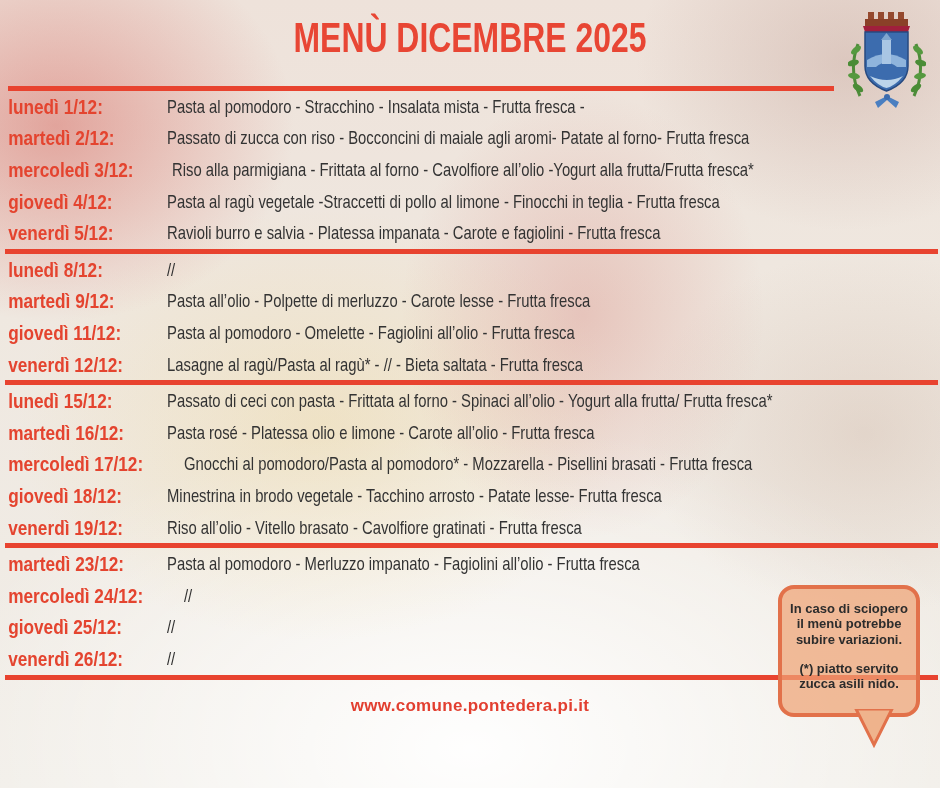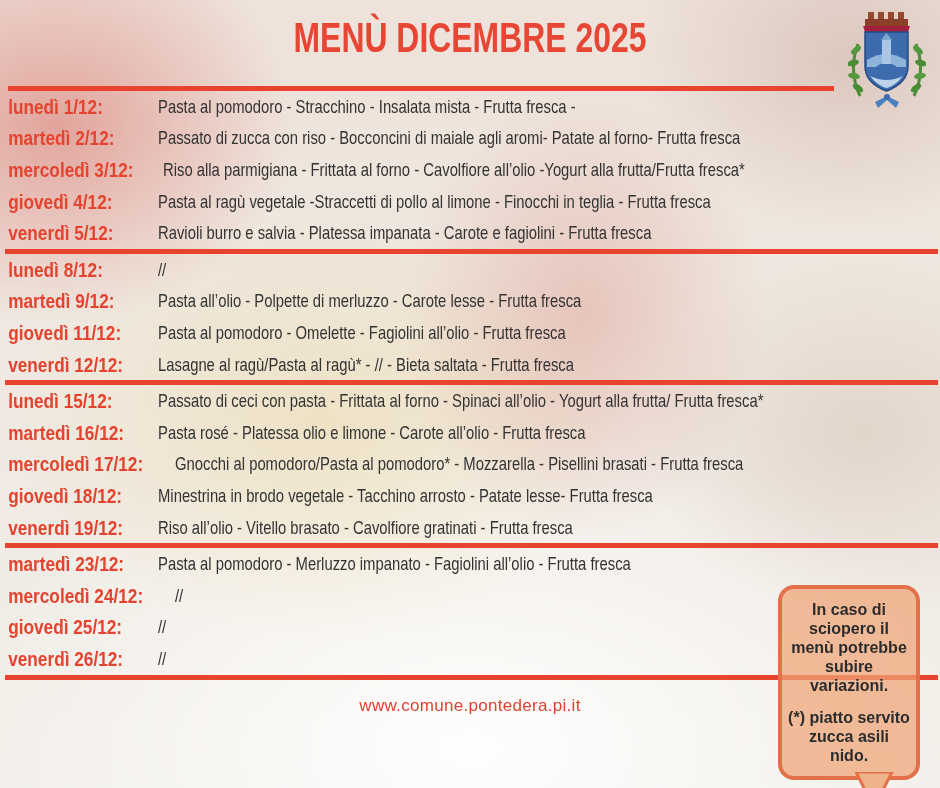--- a/index.html
+++ b/index.html
@@ -29,21 +29,21 @@
     transform:scaleX(0.76);
     white-space:nowrap;
   }
   .crest { position:absolute; top:8px; right:14px; width:78px; height:104px; z-index:3; }
 
   .divider { height:5px; background:#e8432f; position:relative; z-index:1; }
   .divider.first { margin-left:8px; margin-right:106px; }
   .divider.full  { margin-left:5px; margin-right:2px; }
 
   .week { position:relative; }
-  .row { display:flex; align-items:center; height:31.6px; }
+  .row { display:flex; align-items:center; height:31.6px;gap:9px; }
   .day {
     flex:0 0 158px;
     padding-left:10px;
     color:#e4442f;
     font-weight:bold;
     font-size:21px;
     transform:scaleX(0.82);
     transform-origin:left center;
     white-space:nowrap;
   }
@@ -52,39 +52,39 @@
     color:#333333;
     font-size:19px;
     transform:scaleX(0.78);
     transform-origin:left center;
     white-space:nowrap;
   }
 
   .footer { position:relative; text-align:center; margin-top:16px; }
   .footer-url {
     color:#e23f30;
-    font-weight:normal;
+    font-weight:bold;
     font-size:17px;
     letter-spacing:0.3px;
   }
 
   .note-bubble {
     position:absolute;
     top:585px; right:20px;
     width:142px;
     min-height:132px;
     background:rgba(238,163,118,0.72);
     border:4px solid #e2714a;
     border-radius:16px;
     padding:12px 6px 10px 6px;
     z-index:5;
     text-align:center;
     color:#2c2c2c;
     font-weight:bold;
-    font-size:16px;
+    font-size:13px;
     line-height:1.18;
   }
   .note-bubble p + p { margin-top:14px; }
   .note-tail {
     position:absolute;
     bottom:-36px; right:20px;
     width:44px; height:40px;
     z-index:4;
   }
 </style>

